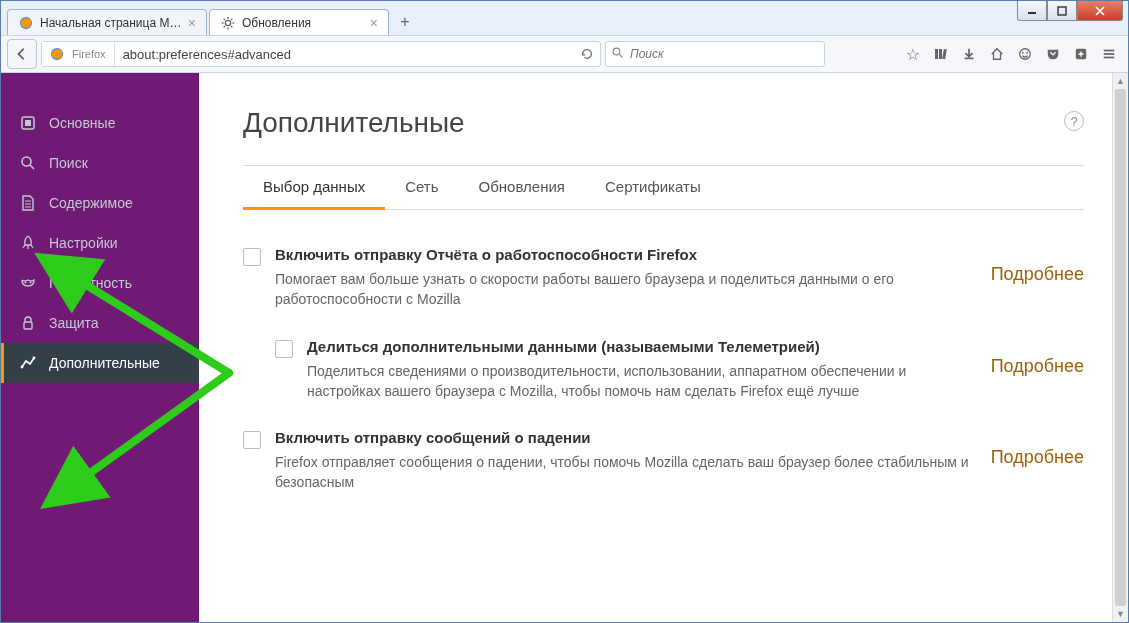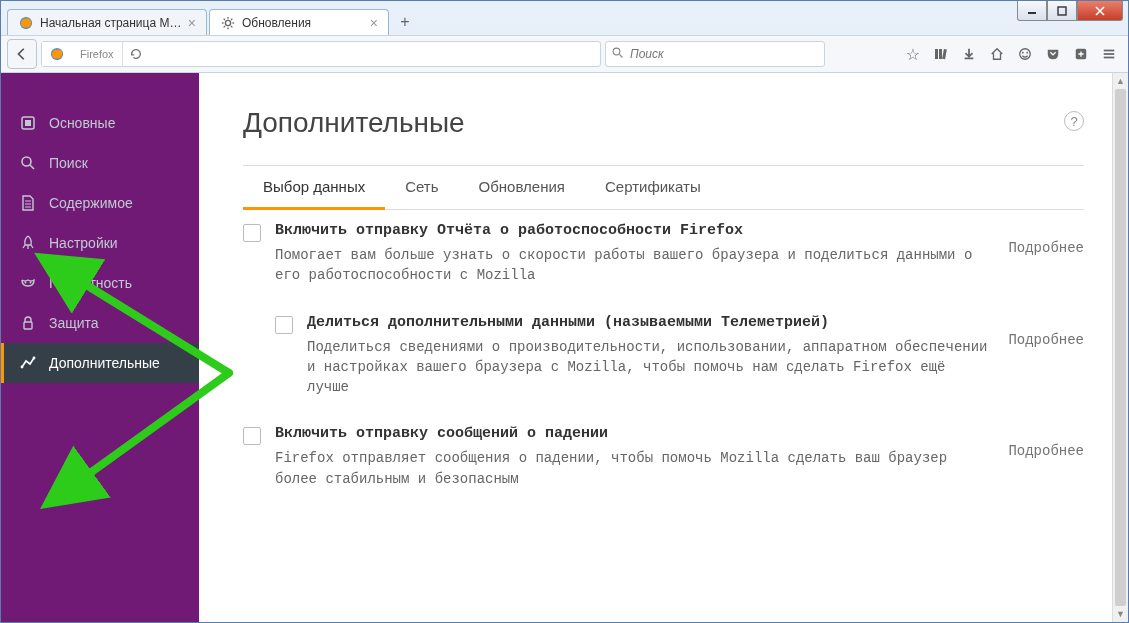--- a/index.html
+++ b/index.html
@@ -97,21 +97,21 @@
   max-width: 560px;
 }
 .identity-label {
   background: #fff;
   border-right: 1px solid #ddd;
   height:100%;
   display:flex; align-items:center;
   padding: 0 8px;
   font-size: 11px;
   color: #888;
-  gap:16px;
+  gap:8px;
 }
 .identity-label .ff-icon { width:14px;height:14px; }
 .url-text {
   padding: 0 8px;
   font-size: 13px;
   color: #444;
   flex:1;
 }
 .reload-btn {
   width: 26px; height: 24px;
@@ -193,22 +193,21 @@
   font-size: 15px;
   color: #555;
   cursor:pointer;
 }
 .sub-tab.active {
   color: #333;
   border-bottom: 3px solid #ff9500;
   margin-bottom:-1px;
 }
 .settings-block {
-  margin-top: 12px;
-  font-family: Liberation Mono, monospace;
+  margin-top: 36px;
 }
 .setting-row {
   display:flex;
   align-items:flex-start;
   margin-bottom: 28px;
 }
 .setting-row.indented { padding-left: 32px; }
 .checkbox {
   width: 18px; height: 18px;
   border: 1px solid #bbb;
@@ -216,22 +215,22 @@
   background:#fff;
   margin-right: 14px;
   margin-top: 2px;
   flex-shrink:0;
   cursor:pointer;
 }
 .setting-text { flex:1; padding-right: 16px; }
 .setting-title { font-weight:700; font-size:15px; color:#333; margin-bottom:6px; }
 .setting-desc { font-size:14px; color:#666; line-height:1.45; }
 .learn-more {
-  color: #737373;
-  font-size: 14px;
+  color: #a16207;
+  font-size: 18px;
   cursor:pointer;
   white-space:nowrap;
   margin-top: 18px;
 }
 
 .scrollbar-v {
   position:absolute;
   right:0; top:0; bottom:0;
   width:16px;
   background:#f0f0f0;
@@ -317,20 +316,21 @@
     <div class="identity-box">
       <div class="identity-label">
         <span class="ff-icon">
           <svg width="14" height="14" viewBox="0 0 16 16">
               <circle cx="8" cy="8" r="7" fill="#4a90d9"></circle>
               <path d="M2 8 Q4 2 8 3 Q14 2 14 8 Q13 14 8 13 Q3 14 2 8" fill="#ff9500"></path>
             </svg>
         </span>
         <span>Firefox</span>
       </div>
+      <span class="url-text">about:preferences#advanced</span>
       <div class="reload-btn">
         <svg width="14" height="14" viewBox="0 0 16 16">
             <path d="M3 8 a5 5 0 1 1 2 4" fill="none" stroke="#777" stroke-width="1.5"></path>
             <path d="M3 6 L3 9 L6 9" fill="none" stroke="#777" stroke-width="1.5"></path>
           </svg>
       </div>
     </div>
     <div class="search-box">
       <span>
         <svg width="12" height="12" viewBox="0 0 16 16">

